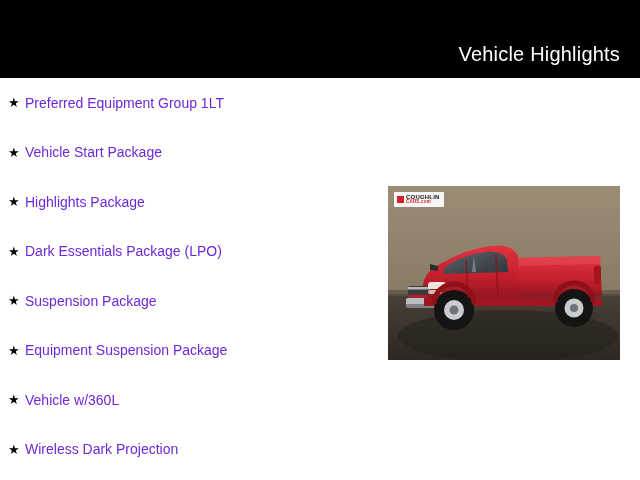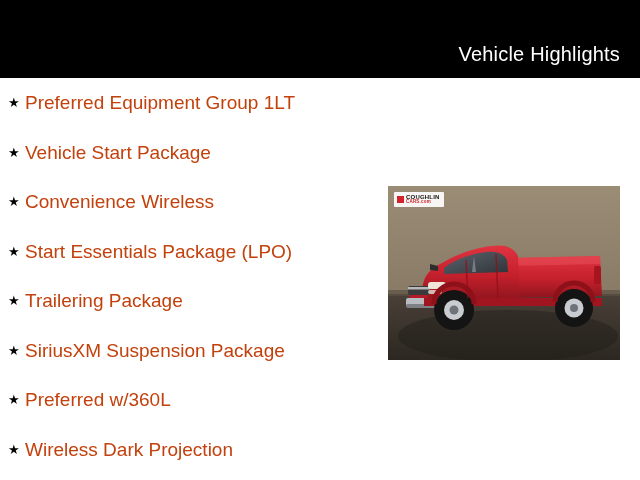--- a/index.html
+++ b/index.html
@@ -57,22 +57,22 @@
   .hl-star {
     display: inline-block;
     width: 17px;
     min-width: 17px;
     color: #000000;
     font-size: 13px;
     line-height: 1;
     text-align: left;
   }
   .hl-text {
-    color: #c2410c;
-    font-size: 19px;
+    color: #6d28d9;
+    font-size: 14px;
     line-height: 1;
     white-space: nowrap;
   }
   .vehicle-photo {
     position: absolute;
     left: 388px;
     top: 186px;
     width: 232px;
     height: 174px;
     overflow: hidden;
@@ -132,37 +132,37 @@
     <li class="hl-item">
       <span class="hl-star">★</span>
       <span class="hl-text">Preferred Equipment Group 1LT</span>
     </li>
     <li class="hl-item">
       <span class="hl-star">★</span>
       <span class="hl-text">Vehicle Start Package</span>
     </li>
     <li class="hl-item">
       <span class="hl-star">★</span>
-      <span class="hl-text">Convenience Wireless</span>
-    </li>
-    <li class="hl-item">
-      <span class="hl-star">★</span>
-      <span class="hl-text">Start Essentials Package (LPO)</span>
-    </li>
-    <li class="hl-item">
-      <span class="hl-star">★</span>
-      <span class="hl-text">Trailering Package</span>
-    </li>
-    <li class="hl-item">
-      <span class="hl-star">★</span>
-      <span class="hl-text">SiriusXM Suspension Package</span>
-    </li>
-    <li class="hl-item">
-      <span class="hl-star">★</span>
-      <span class="hl-text">Preferred w/360L</span>
+      <span class="hl-text">Highlights Package</span>
+    </li>
+    <li class="hl-item">
+      <span class="hl-star">★</span>
+      <span class="hl-text">Dark Essentials Package (LPO)</span>
+    </li>
+    <li class="hl-item">
+      <span class="hl-star">★</span>
+      <span class="hl-text">Suspension Package</span>
+    </li>
+    <li class="hl-item">
+      <span class="hl-star">★</span>
+      <span class="hl-text">Equipment Suspension Package</span>
+    </li>
+    <li class="hl-item">
+      <span class="hl-star">★</span>
+      <span class="hl-text">Vehicle w/360L</span>
     </li>
     <li class="hl-item">
       <span class="hl-star">★</span>
       <span class="hl-text">Wireless Dark Projection</span>
     </li>
   </ul>
 
   <div class="vehicle-photo">
     <svg class="photo-svg" viewBox="0 0 232 174" xmlns="http://www.w3.org/2000/svg">
       <defs>

